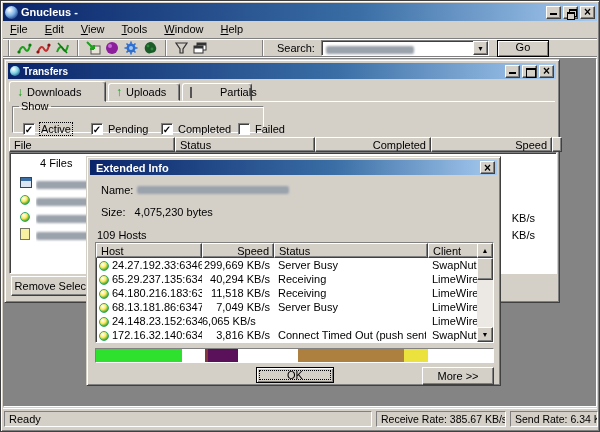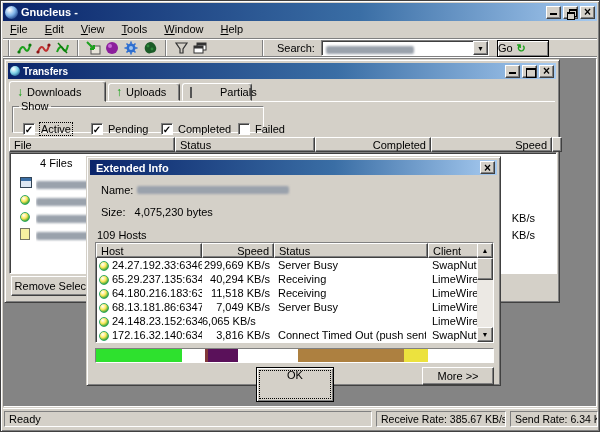--- a/index.html
+++ b/index.html
@@ -150,21 +150,21 @@
           <rect x="1" y="5" width="9" height="7" fill="#fff" stroke="#333"></rect>
           <rect x="1" y="5" width="9" height="2.5" fill="#333"></rect>
         </svg>
       </span>
     <span class="tb-sep" style="margin-left:52px;"></span>
     <span style="margin-left:8px;">Search:</span>
     <span class="sunken" style="margin-left:6px;width:168px;height:16px;position:relative;display:inline-block;">
       <span class="blur" style="width:88px;margin:3px 0 0 4px;"></span>
       <span class="raised" style="position:absolute;right:0;top:0;width:15px;height:14px;text-align:center;font-size:7px;line-height:13px;">▼</span>
     </span>
-    <span class="btn" style="margin-left:8px;width:52px;height:17px;border:1px solid #000;box-shadow:inset 1px 1px 0 #fff,inset -1px -1px 0 #808080;display:inline-flex;align-items:center;justify-content:flex-start;gap:4px;">
+    <span class="btn" style="margin-left:8px;width:52px;height:17px;border:1px solid #000;box-shadow:inset 1px 1px 0 #fff,inset -1px -1px 0 #808080;display:inline-flex;align-items:center;justify-content:space-between;gap:4px;flex-direction:column;">
       <span>Go</span>
       <span style="color:#1da11d;font-weight:bold;">↻</span>
     </span>
   </div>
 
   <div class="abs" style="left:2px;top:57px;right:2px;bottom:24px;background:#848484;border:1px solid;border-color:#808080 #fff #fff #808080;"></div>
 
   <div class="abs" style="left:3px;top:58px;width:556px;height:244px;background:#d4d0c8;border:1px solid;border-color:#d4d0c8 #404040 #404040 #d4d0c8;box-shadow:inset 1px 1px 0 #fff,inset -1px -1px 0 #808080;z-index:2;">
     <div class="titlebar abs" style="left:3px;top:3px;right:3px;height:16px;">
       <span style="width:10px;height:10px;border-radius:50%;background:radial-gradient(circle at 35% 30%,#fff,#7fd3e8 45%,#1a5a8a 85%);display:inline-block;"></span>
@@ -324,21 +324,21 @@
         <div class="pseg" style="width: 21.7%; background: rgb(46, 225, 46);"></div>
         <div class="pseg" style="width: 5.8%; background: rgb(255, 255, 255);"></div>
         <div class="pseg" style="width: 0.8%; background: rgb(130, 56, 58);"></div>
         <div class="pseg" style="width: 7.5%; background: rgb(90, 17, 90);"></div>
         <div class="pseg" style="width: 15.2%; background: rgb(255, 255, 255);"></div>
         <div class="pseg" style="width: 26.7%; background: rgb(173, 128, 64);"></div>
         <div class="pseg" style="width: 6%; background: rgb(236, 226, 62);"></div>
         <div class="pseg" style="width: 16.3%; background: rgb(255, 255, 255);"></div>
       </div>
 
-    <span class="btn default abs" style="left:169px;top:210px;width:78px;height:35px;line-height:15px;">OK</span>
+    <span class="btn default abs" style="left:169px;top:210px;width:78px;height:16px;line-height:15px;">OK</span>
     <span class="btn abs" style="left:335px;top:210px;width:72px;height:18px;line-height:16px;">More &gt;&gt;</span>
   </div>
 
   <div class="abs" style="left:2px;right:2px;bottom:2px;height:21px;background:#d4d0c8;border-top:1px solid #fff;">
     <span class="statuspanel" style="left:1px;width:368px;">Ready</span>
     <span class="statuspanel" style="left:373px;width:130px;font-size:10.5px;">Receive Rate:  385.67 KB/s</span>
     <span class="statuspanel" style="left:507px;width:88px;font-size:10.5px;">Send Rate:  6.34 KB/s</span>
   </div>
 
 </div>

